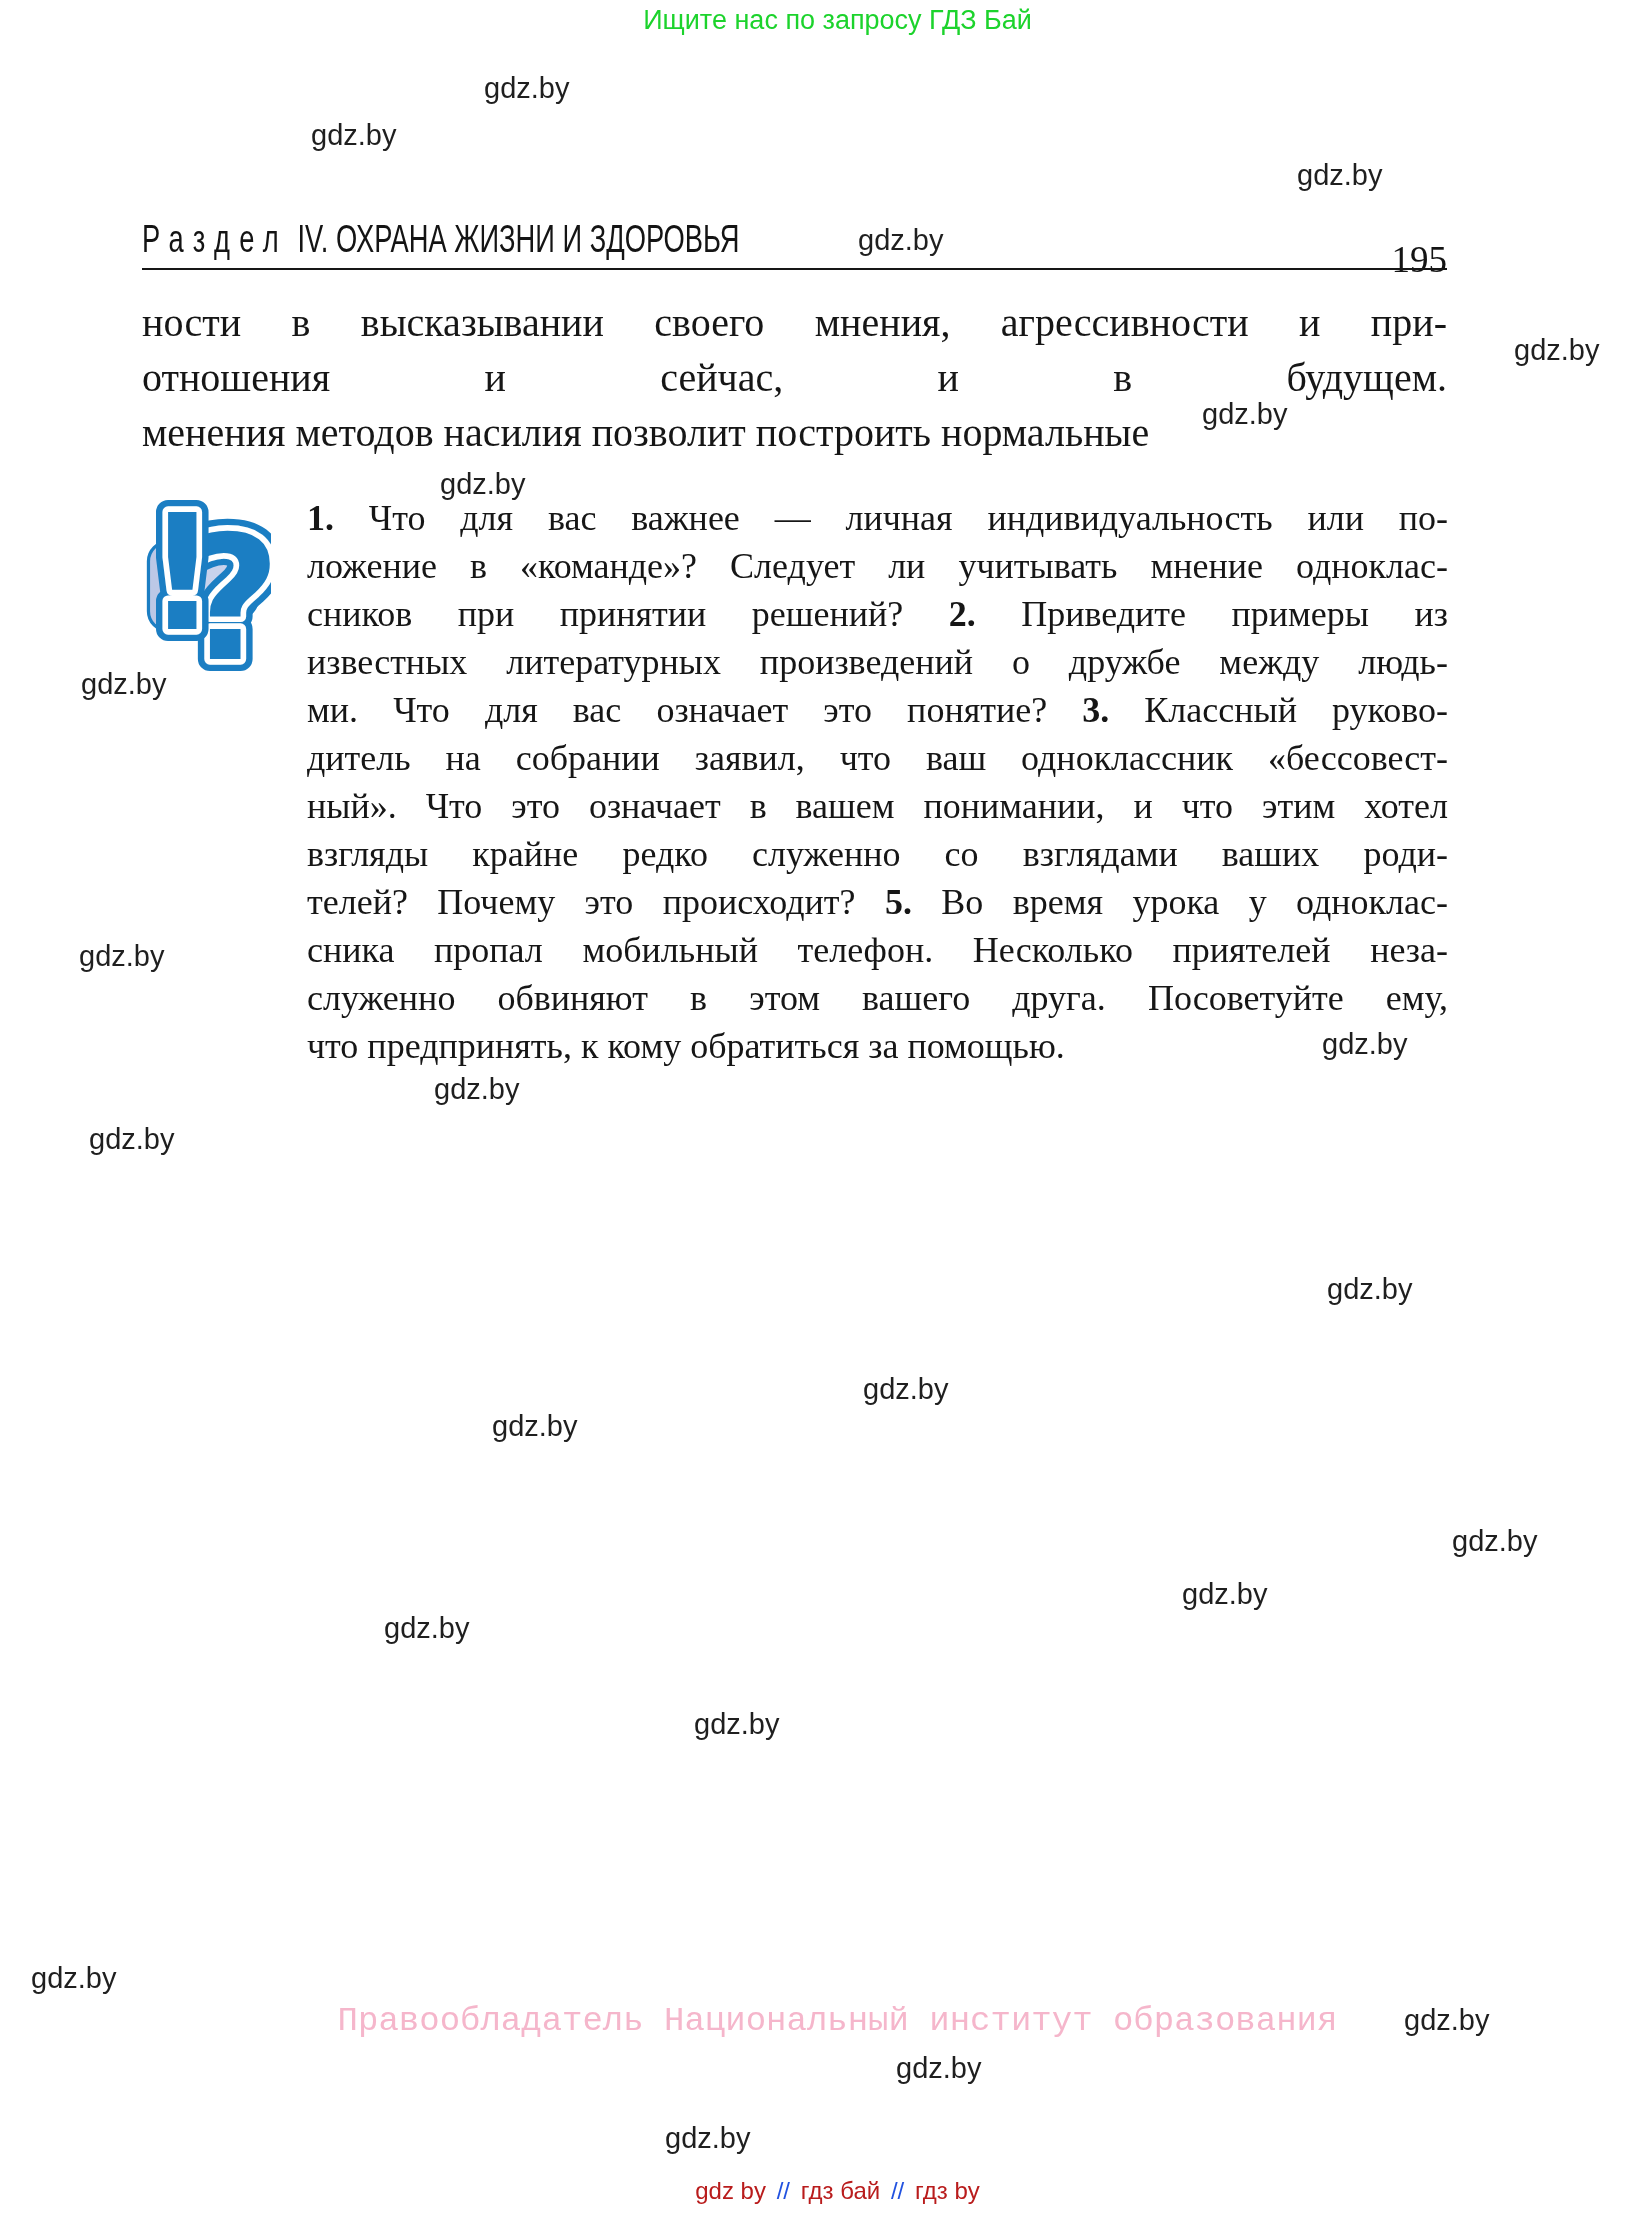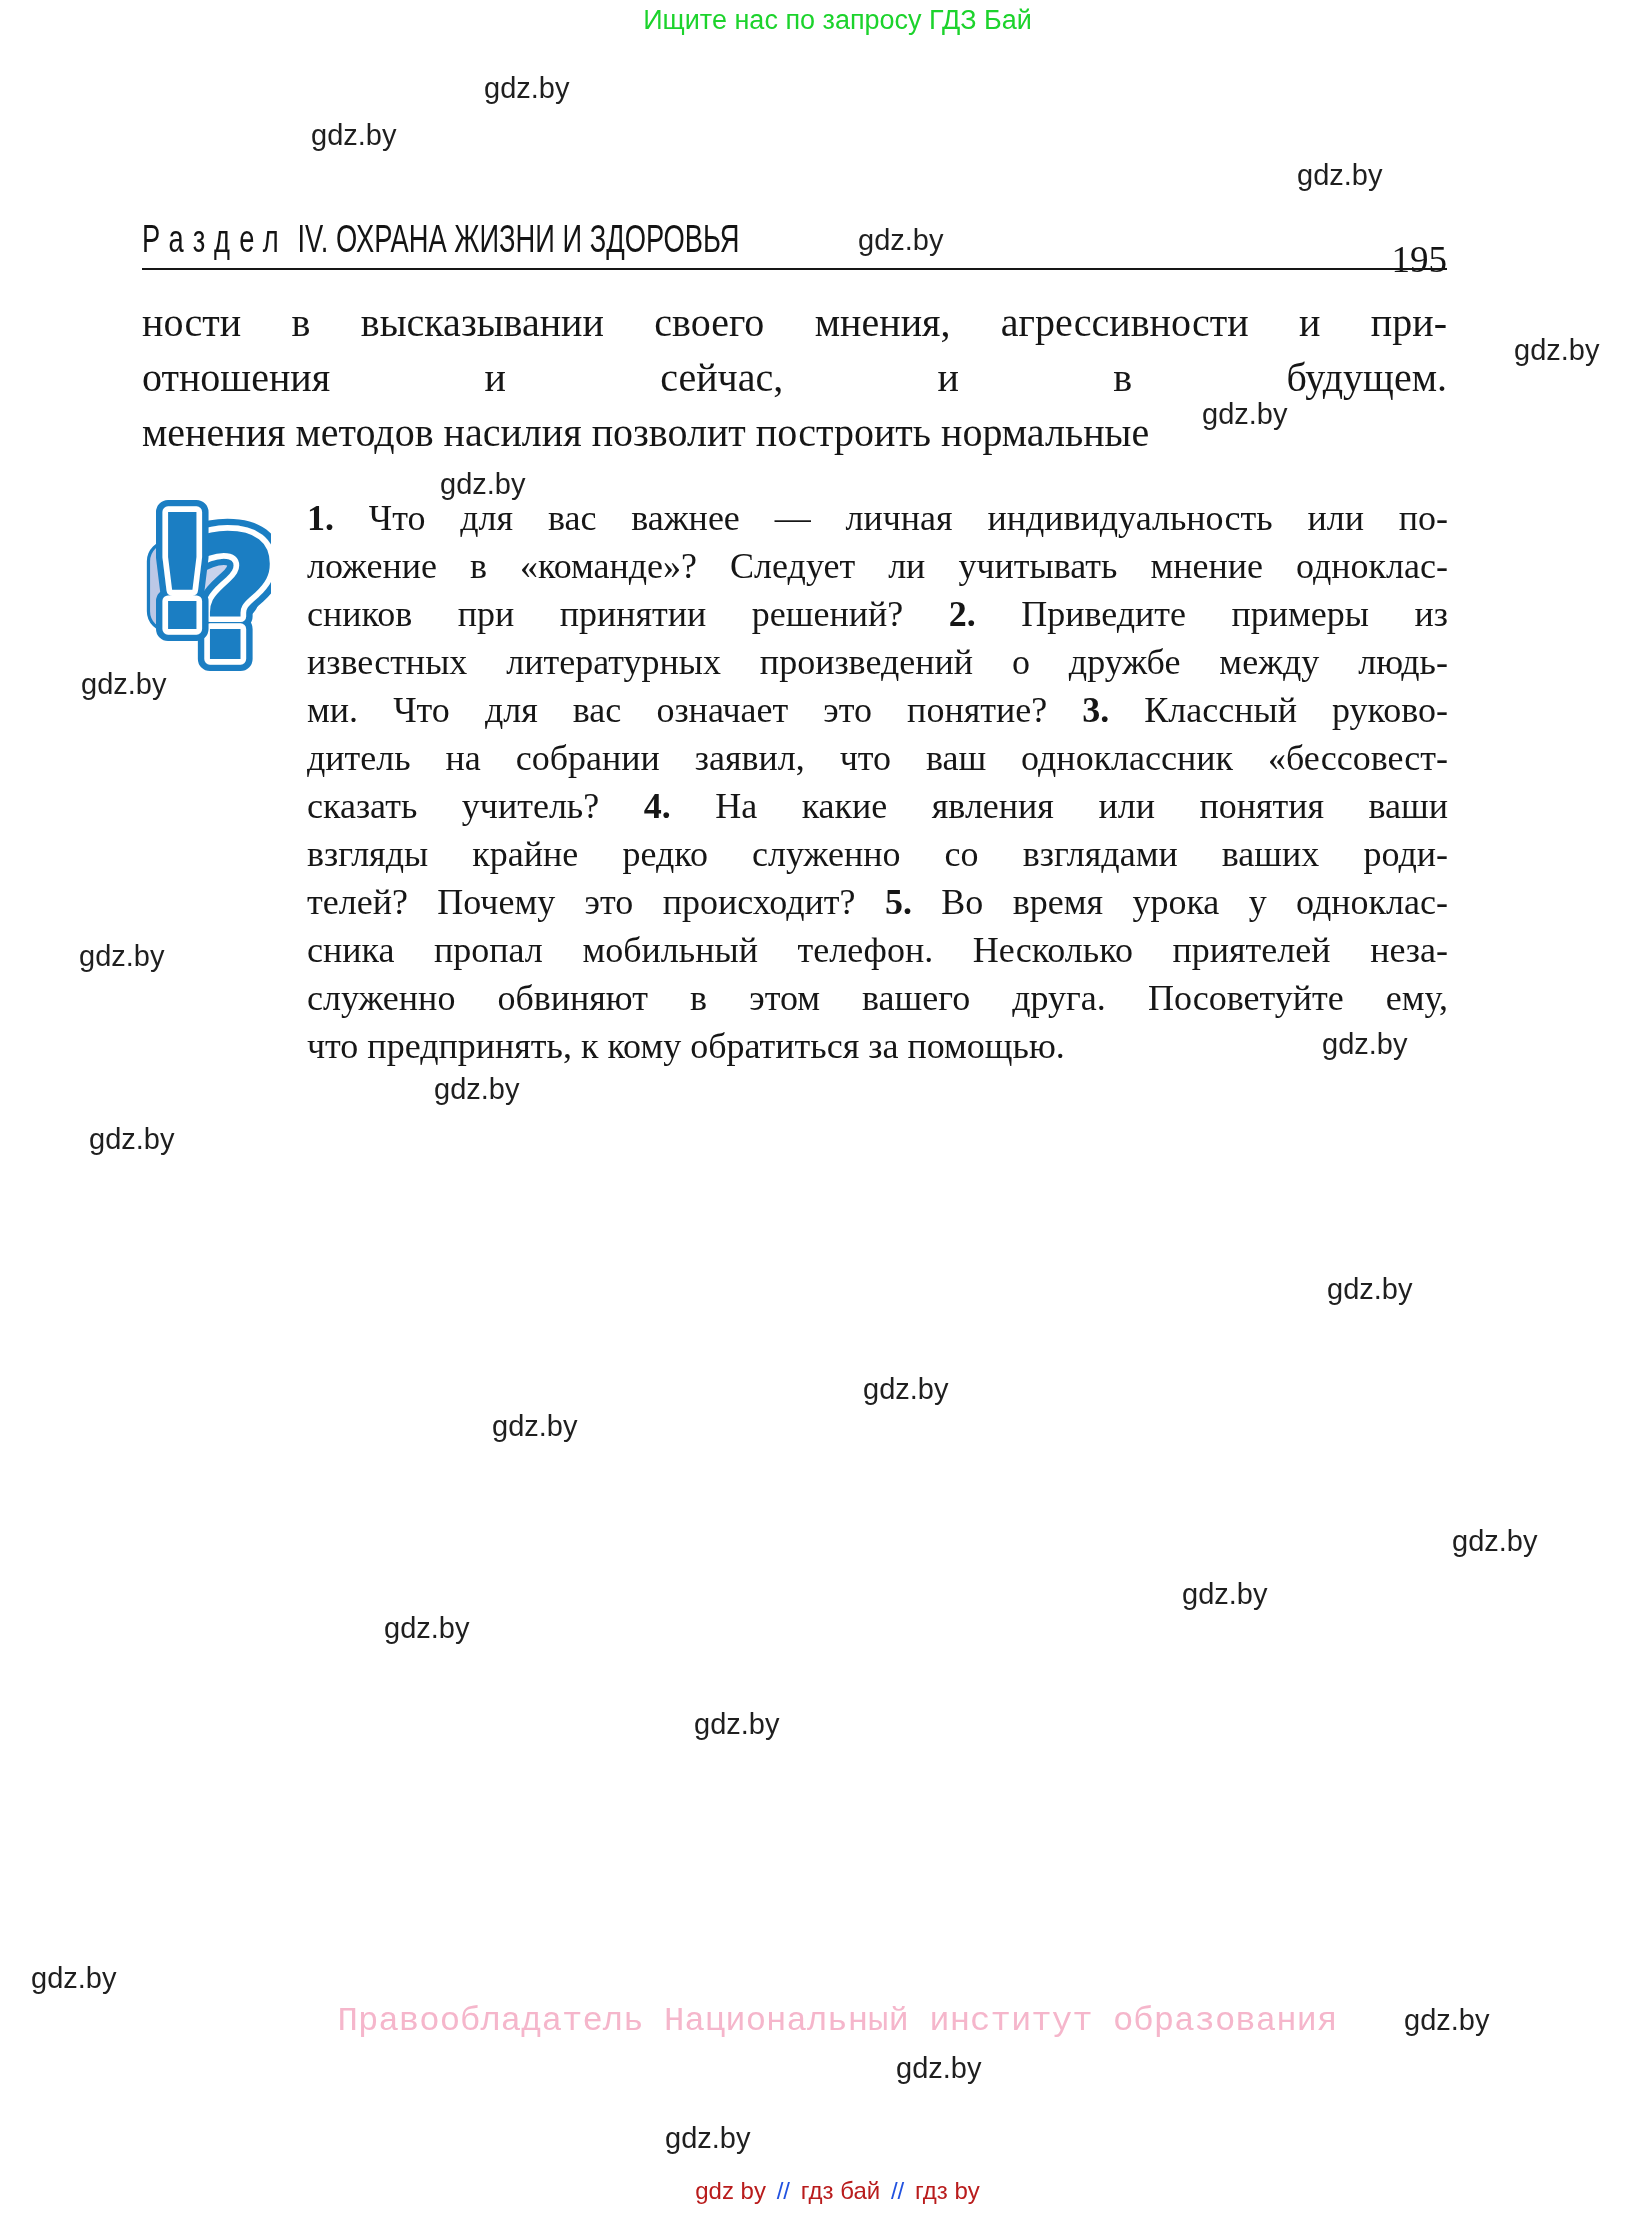--- a/index.html
+++ b/index.html
@@ -139,21 +139,21 @@
     </g>
   </svg>
 
   <div class="questions">
     <div class="jline"><b>1.</b> Что для вас важнее — личная индивидуальность или по-</div>
     <div class="jline">ложение в «команде»? Следует ли учитывать мнение одноклас-</div>
     <div class="jline">сников при принятии решений? <b>2.</b> Приведите примеры из</div>
     <div class="jline">известных литературных произведений о дружбе между людь-</div>
     <div class="jline">ми. Что для вас означает это понятие? <b>3.</b> Классный руково-</div>
     <div class="jline">дитель на собрании заявил, что ваш одноклассник «бессовест-</div>
-    <div class="jline">сказать учитель? <b>4.</b> На какие явления или понятия ваши</div>
+    <div class="jline">ный». Что это означает в вашем понимании, и что этим хотел</div>
     <div class="jline">взгляды крайне редко служенно со взглядами ваших роди-</div>
     <div class="jline">телей? Почему это происходит? <b>5.</b> Во время урока у одноклас-</div>
     <div class="jline">сника пропал мобильный телефон. Несколько приятелей неза-</div>
     <div class="jline">служенно обвиняют в этом вашего друга. Посоветуйте ему,</div>
     <div class="jline">что предпринять, к кому обратиться за помощью.</div>
   </div>
 
   <div class="copyright">Правообладатель Национальный институт образования</div>
 
   <div class="footer-links">

